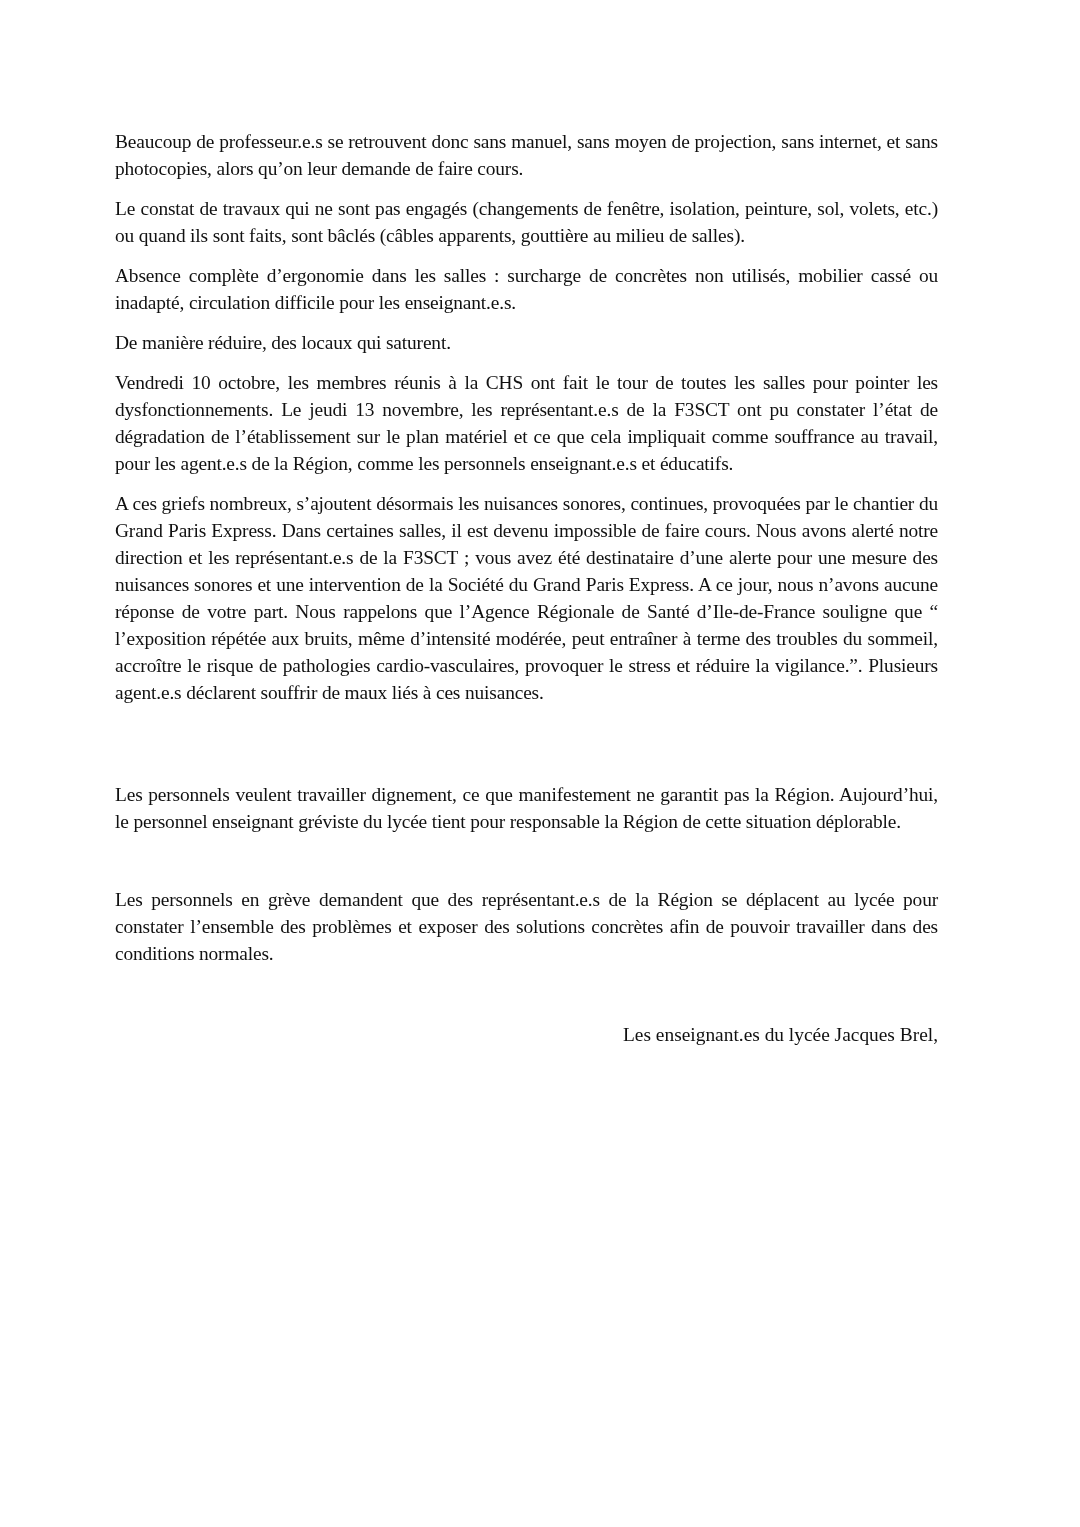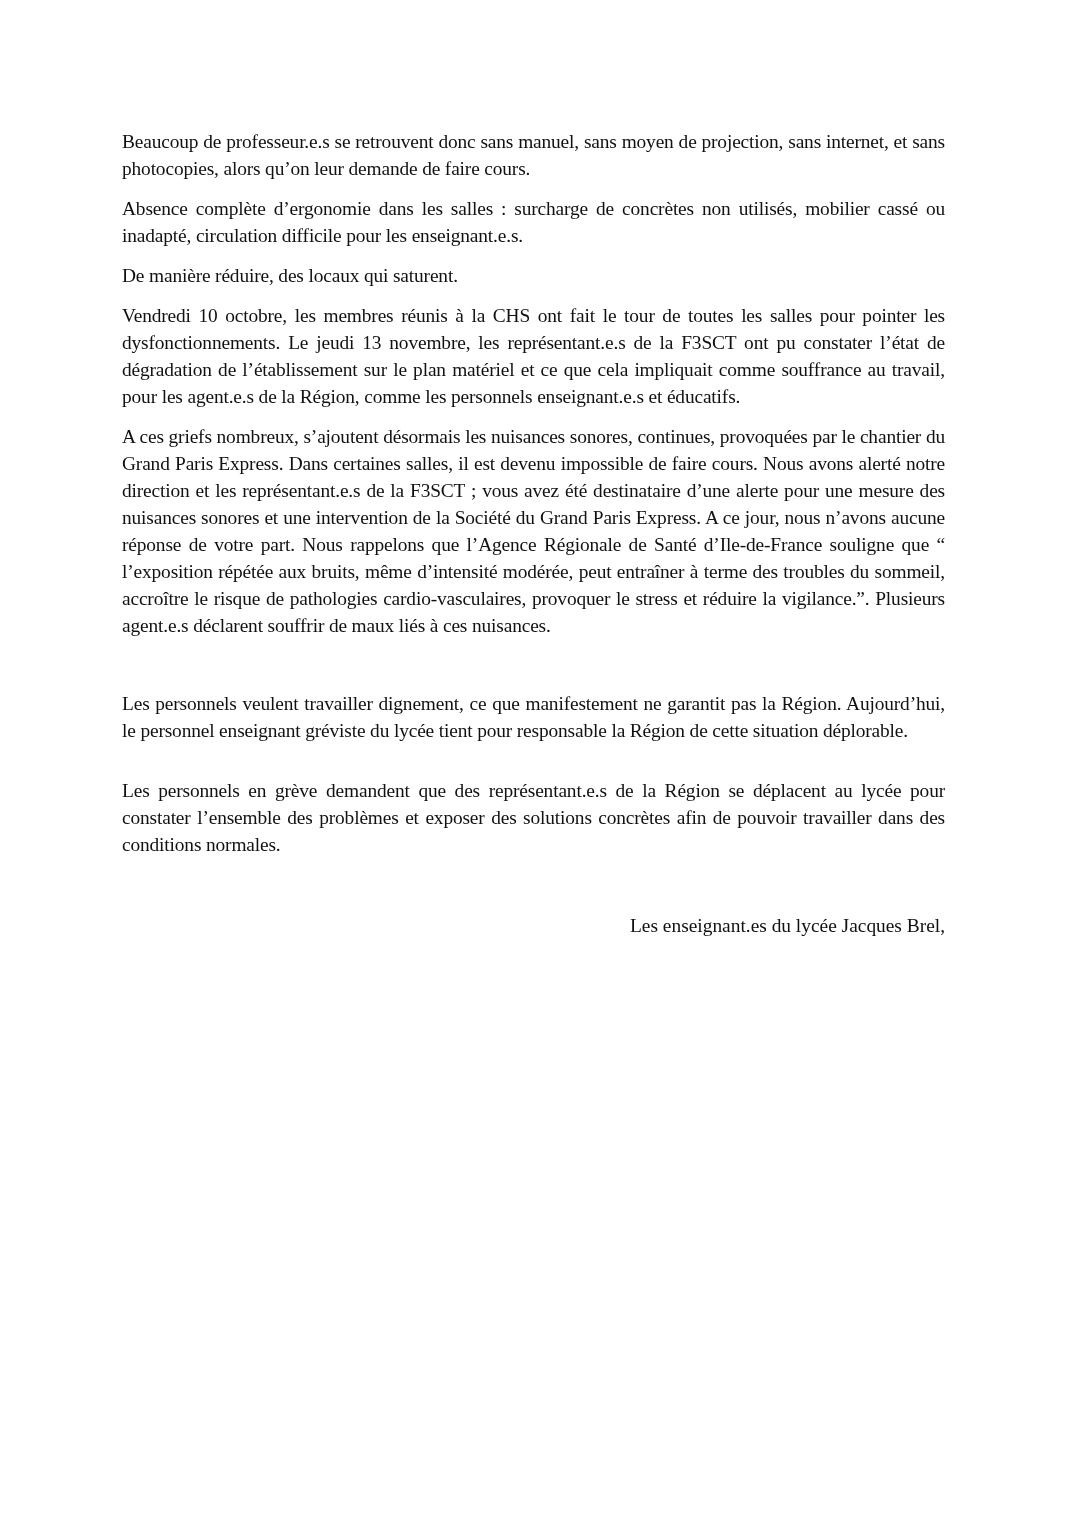--- a/index.html
+++ b/index.html
@@ -10,56 +10,57 @@
     body {
       width: 1080px;
       height: 1527px;
       position: relative;
       overflow: hidden;
       font-family: "Liberation Serif", "DejaVu Serif", serif;
       color: #111111;
     }
     .page {
       position: absolute;
-      left: 122px;
+      left: 115px;
       top: 128px;
       width: 823px;
     }
     .para {
       margin: 0 0 13px 0;
       font-size: 19.4px;
       line-height: 27px;
       text-align: justify;
       text-justify: inter-word;
       letter-spacing: -0.15px;
     }
     .gap-large {
-      margin-top: 51px;
+      margin-top: 75px;
     }
     .gap-xlarge {
-      margin-top: 33px;
+      margin-top: 51px;
     }
     .signature {
       margin-top: 54px;
       text-align: right;
       font-size: 19.4px;
       line-height: 27px;
       font-family: Liberation Serif, serif;
     }
     .signature-line {
       display: block;
       margin: 0 0 17px 0;
       text-align: right;
     }
   </style>
 </head>
 <body>
 
 <div class="page">
   <p class="para">Beaucoup de professeur.e.s se retrouvent donc sans manuel, sans moyen de projection, sans internet, et sans photocopies, alors qu’on leur demande de faire cours.</p>
+  <p class="para">Le constat de travaux qui ne sont pas engagés (changements de fenêtre, isolation, peinture, sol, volets, etc.) ou quand ils sont faits, sont bâclés (câbles apparents, gouttière au milieu de salles).</p>
   <p class="para">Absence complète d’ergonomie dans les salles : surcharge de concrètes non utilisés, mobilier cassé ou inadapté, circulation difficile pour les enseignant.e.s.</p>
   <p class="para">De manière réduire, des locaux qui saturent.</p>
   <p class="para">Vendredi 10 octobre, les membres réunis à la CHS ont fait le tour de toutes les salles pour pointer les dysfonctionnements. Le jeudi 13 novembre, les représentant.e.s de la F3SCT ont pu constater l’état de dégradation de l’établissement sur le plan matériel et ce que cela impliquait comme souffrance au travail, pour les agent.e.s de la Région, comme les personnels enseignant.e.s et éducatifs.</p>
   <p class="para">A ces griefs nombreux, s’ajoutent désormais les nuisances sonores, continues, provoquées par le chantier du Grand Paris Express. Dans certaines salles, il est devenu impossible de faire cours. Nous avons alerté notre direction et les représentant.e.s de la F3SCT ; vous avez été destinataire d’une alerte pour une mesure des nuisances sonores et une intervention de la Société du Grand Paris Express. A ce jour, nous n’avons aucune réponse de votre part. Nous rappelons que l’Agence Régionale de Santé d’Ile-de-France souligne que “ l’exposition répétée aux bruits, même d’intensité modérée, peut entraîner à terme des troubles du sommeil, accroître le risque de pathologies cardio-vasculaires, provoquer le stress et réduire la vigilance.”. Plusieurs agent.e.s déclarent souffrir de maux liés à ces nuisances.</p>
   <p class="para gap-large">Les personnels veulent travailler dignement, ce que manifestement ne garantit pas la Région. Aujourd’hui, le personnel enseignant gréviste du lycée tient pour responsable la Région de cette situation déplorable.</p>
   <p class="para gap-xlarge">Les personnels en grève demandent que des représentant.e.s de la Région se déplacent au lycée pour constater l’ensemble des problèmes et exposer des solutions concrètes afin de pouvoir travailler dans des conditions normales.</p>
 
   <div class="signature">
     <span class="signature-line">Les enseignant.es du lycée Jacques Brel,</span>
   </div>

